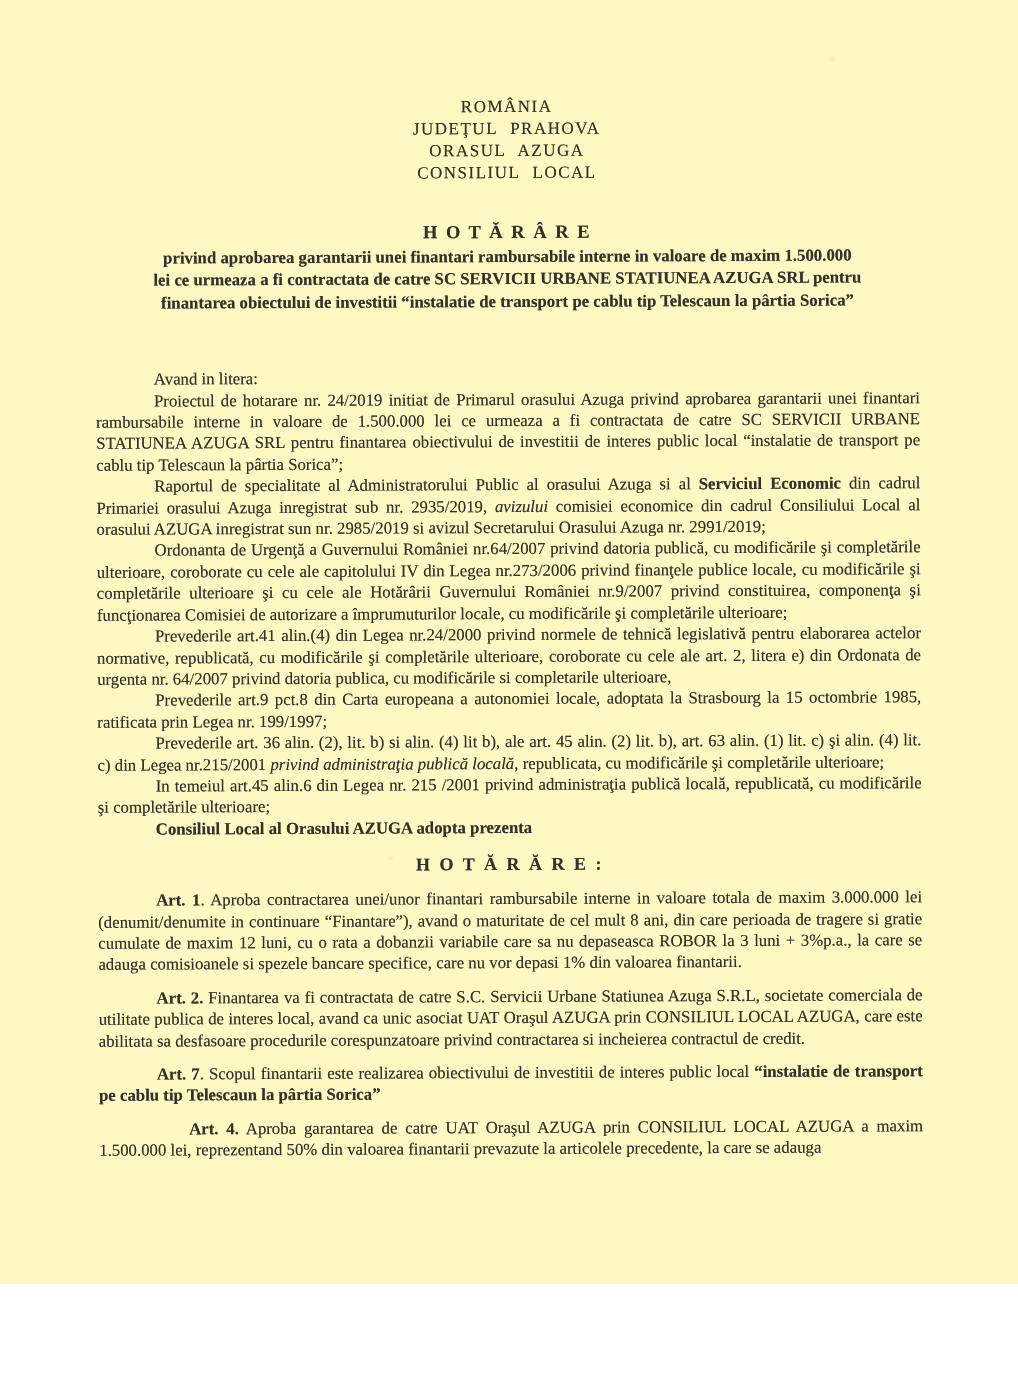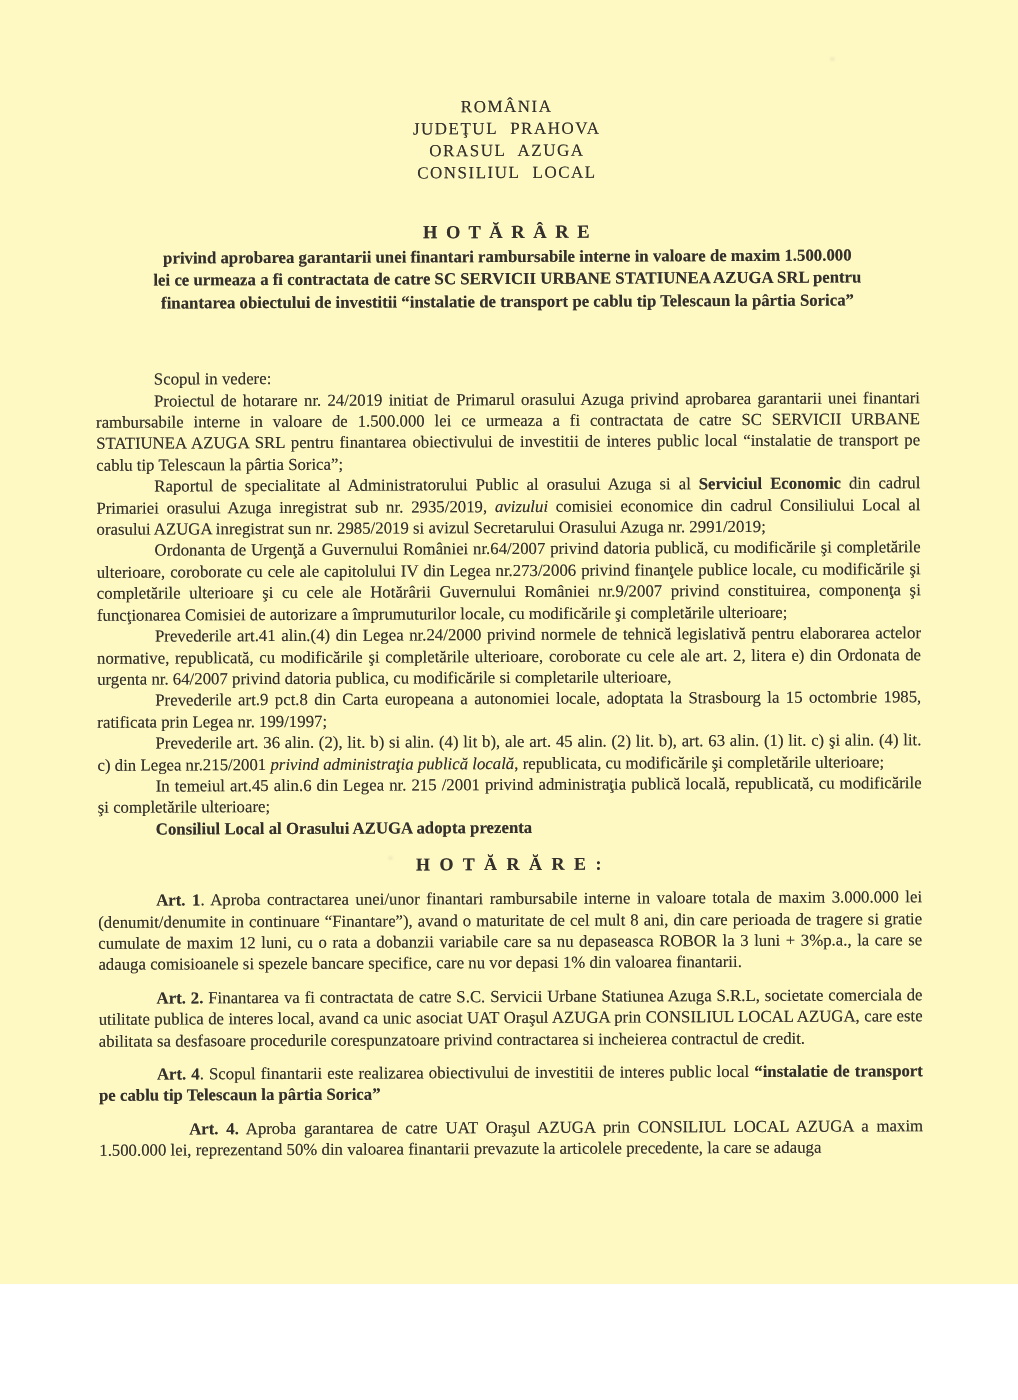--- a/index.html
+++ b/index.html
@@ -84,37 +84,37 @@
 
     <div class="doc-title">H O T Ă R Â R E</div>
 
     <div class="subtitle">
       <div>privind aprobarea garantarii unei finantari rambursabile interne in valoare de maxim 1.500.000</div>
       <div>lei  ce urmeaza a fi contractata de catre SC SERVICII URBANE STATIUNEA AZUGA SRL pentru</div>
       <div>finantarea obiectului de investitii “instalatie de transport pe cablu tip Telescaun la pârtia Sorica”</div>
     </div>
 
     <div class="preamble">
-        <p class="para"><span>Scopul in vedere:</span></p>
+        <p class="para"><span>Avand in litera:</span></p>
         <p class="para"><span>Proiectul de hotarare nr. 24/2019 initiat de Primarul orasului Azuga privind aprobarea garantarii unei finantari rambursabile interne in valoare de 1.500.000 lei ce urmeaza a fi contractata de catre SC SERVICII URBANE STATIUNEA AZUGA SRL pentru finantarea obiectivului de investitii de interes public local “instalatie de transport pe cablu tip Telescaun la pârtia Sorica”;</span></p>
         <p class="para"><span>Raportul de specialitate al Administratorului Public al orasului Azuga si al </span><span style="font-weight: bold;">Serviciul Economic</span><span> din cadrul Primariei orasului Azuga inregistrat sub nr. 2935/2019,  </span><span style="font-style: italic;">avizului</span><span> comisiei economice din cadrul Consiliului Local al orasului AZUGA inregistrat sun nr. 2985/2019 si avizul Secretarului Orasului Azuga nr. 2991/2019;</span></p>
         <p class="para"><span>Ordonanta de Urgenţă a Guvernului României nr.64/2007 privind datoria publică, cu modificările şi completările ulterioare, coroborate cu cele ale capitolului IV din Legea nr.273/2006 privind finanţele publice locale, cu modificările şi completările ulterioare şi cu cele ale Hotărârii Guvernului României nr.9/2007 privind constituirea, componenţa şi funcţionarea Comisiei de autorizare a împrumuturilor locale, cu modificările şi completările ulterioare;</span></p>
         <p class="para"><span>Prevederile art.41 alin.(4) din Legea nr.24/2000 privind normele de tehnică legislativă pentru elaborarea actelor normative, republicată, cu modificările şi completările ulterioare, coroborate cu cele ale art. 2, litera e) din Ordonata de urgenta nr. 64/2007 privind datoria publica, cu modificările si completarile ulterioare,</span></p>
         <p class="para"><span>Prevederile art.9 pct.8 din Carta europeana a autonomiei locale, adoptata la Strasbourg la 15 octombrie 1985, ratificata prin Legea nr. 199/1997;</span></p>
         <p class="para"><span>Prevederile art. 36 alin. (2), lit. b) si alin. (4) lit b), ale art. 45 alin. (2) lit. b), art. 63 alin. (1) lit. c) şi alin. (4) lit. c) din Legea nr.215/2001 </span><span style="font-style: italic;">privind administraţia publică locală</span><span>, republicata, cu modificările şi completările ulterioare;</span></p>
         <p class="para"><span>In temeiul art.45 alin.6 din Legea nr. 215 /2001 privind administraţia publică locală, republicată, cu modificările şi completările ulterioare;</span></p>
         <p class="para"><span style="font-weight: bold;">Consiliul Local al Orasului AZUGA adopta prezenta</span></p>
       </div>
 
     <div class="heading2">H O T Ă R Ă R E :</div>
 
     <div class="articles">
         <p class="para article"><span style="font-weight: bold;">Art. 1</span><span>. Aproba contractarea unei/unor finantari rambursabile interne in valoare totala de maxim 3.000.000 lei (denumit/denumite in continuare “Finantare”), avand o maturitate de cel mult 8 ani, din care perioada de tragere si gratie cumulate de maxim 12 luni, cu o rata a dobanzii variabile care sa nu depaseasca ROBOR la 3 luni + 3%p.a.,  la care se adauga comisioanele si spezele bancare specifice, care nu vor depasi 1% din valoarea finantarii.</span></p>
         <p class="para article"><span style="font-weight: bold;">Art. 2.</span><span> Finantarea va fi contractata de catre S.C. Servicii Urbane Statiunea Azuga S.R.L, societate comerciala de utilitate publica de interes local, avand ca unic asociat UAT Oraşul AZUGA prin CONSILIUL LOCAL AZUGA, care este abilitata sa desfasoare procedurile corespunzatoare privind contractarea si incheierea contractul de credit.</span></p>
-        <p class="para article"><span style="font-weight: bold;">Art. 4</span><span>. Scopul finantarii este realizarea obiectivului de investitii de interes public local </span><span style="font-weight: bold;">“instalatie de transport pe cablu tip Telescaun la pârtia Sorica”</span></p>
+        <p class="para article"><span style="font-weight: bold;">Art. 7</span><span>. Scopul finantarii este realizarea obiectivului de investitii de interes public local </span><span style="font-weight: bold;">“instalatie de transport pe cablu tip Telescaun la pârtia Sorica”</span></p>
         <p class="para article"><span style="font-weight: bold; margin-left: 32px;">Art. 4.</span><span> Aproba garantarea de catre UAT Oraşul AZUGA prin CONSILIUL LOCAL AZUGA a maxim 1.500.000 lei, reprezentand 50% din valoarea finantarii prevazute la articolele precedente, la care se adauga</span></p>
       </div>
 
   </div>
 
   <span class="speck" style="left:318px; top:903px; width:7px; height:5px;"></span>
   <span class="speck" style="left:388px; top:856px; width:5px; height:4px;"></span>
   <span class="speck" style="left:585px; top:925px; width:6px; height:4px;"></span>
   <span class="speck" style="left:830px; top:57px; width:5px; height:4px;"></span>
 

